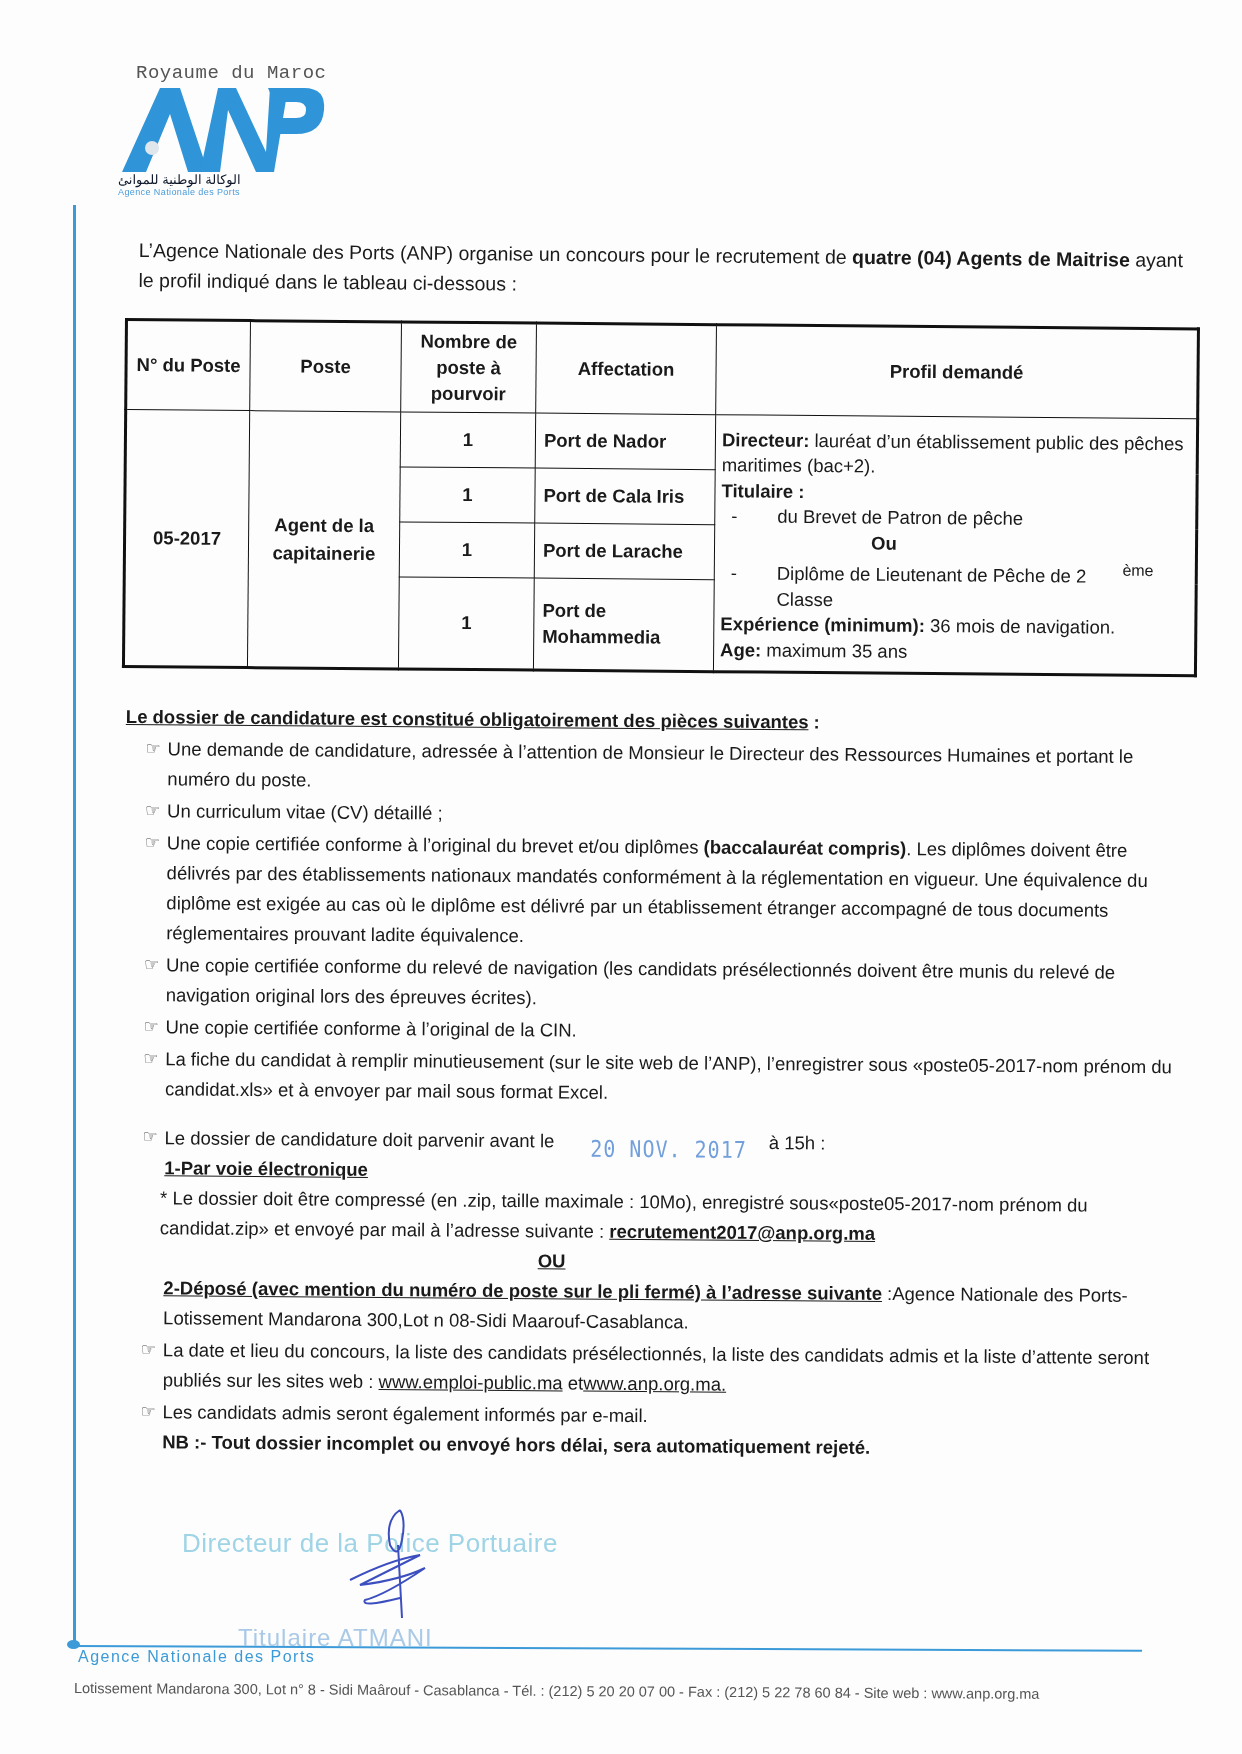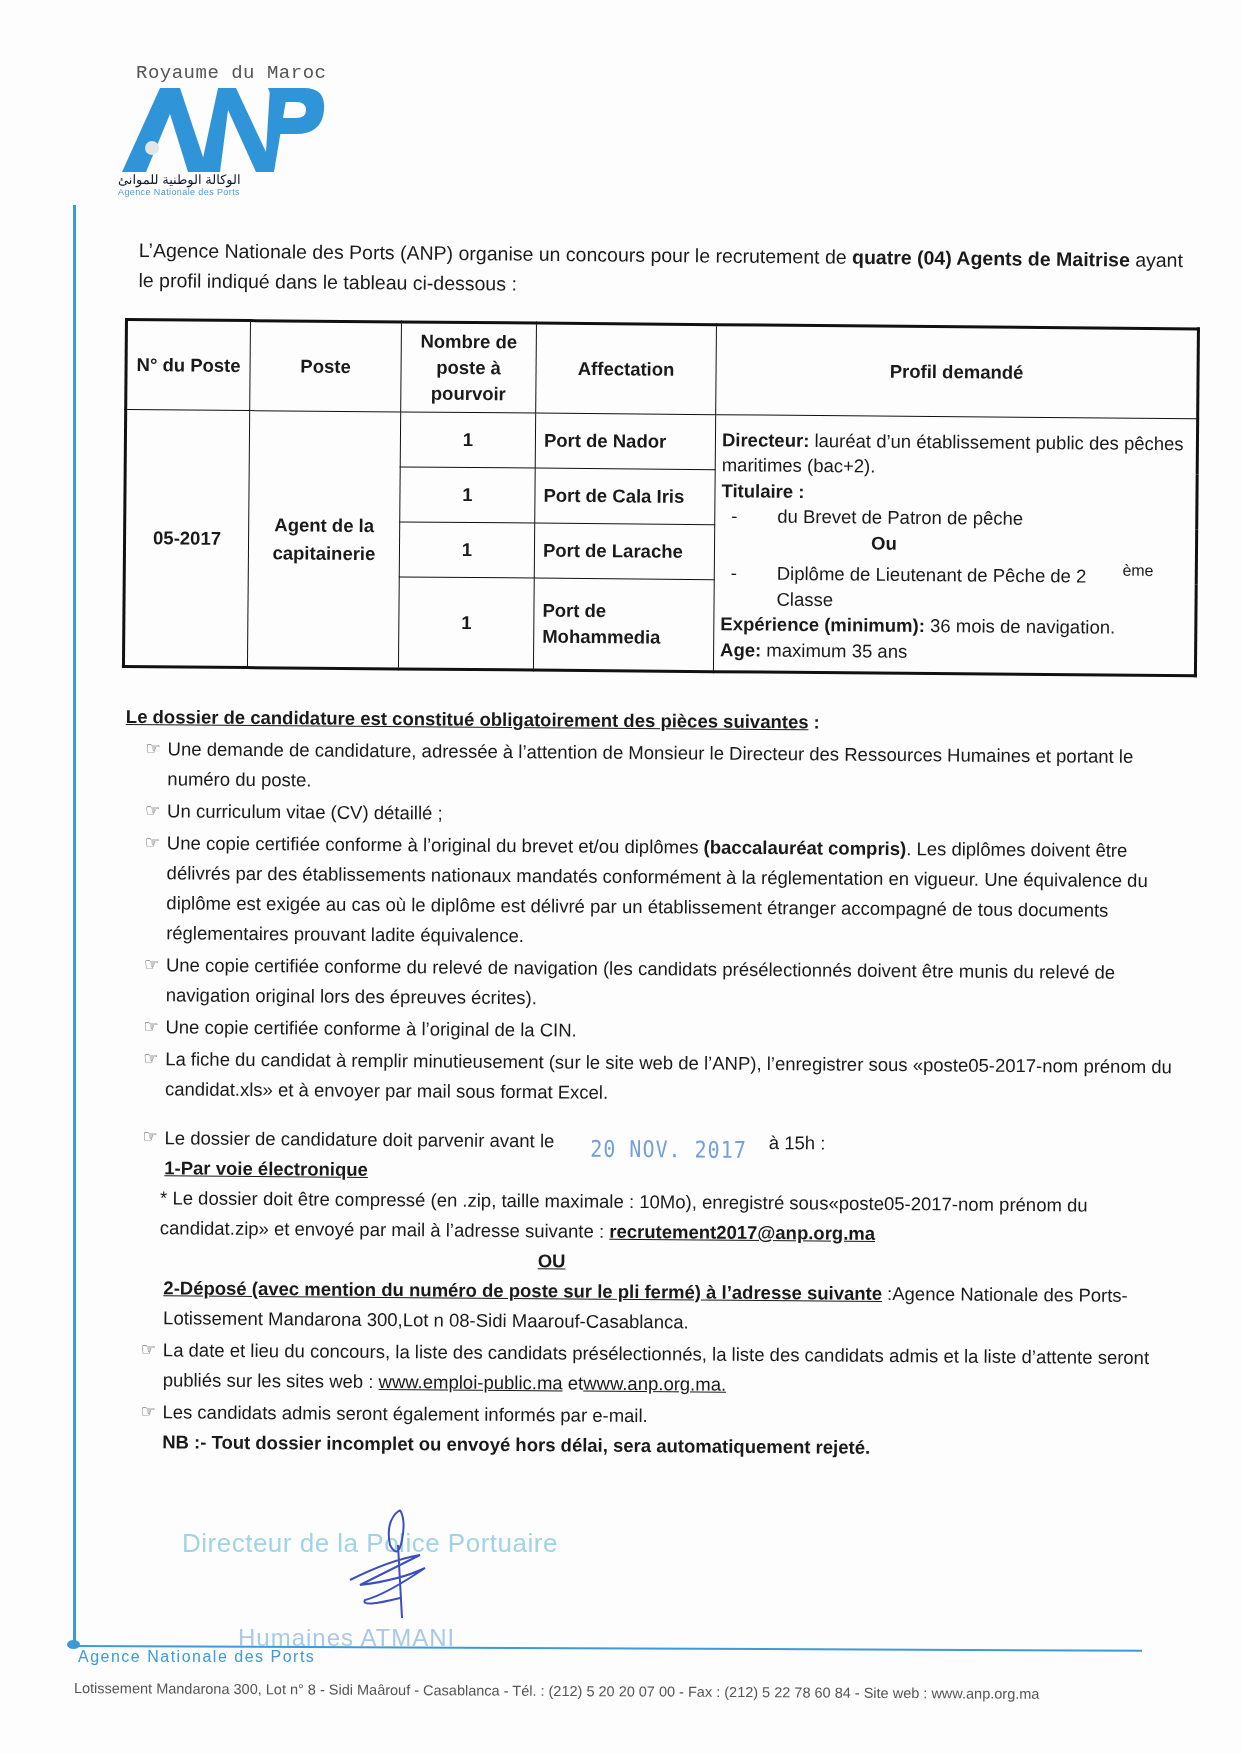--- a/index.html
+++ b/index.html
@@ -164,17 +164,17 @@
     <div class="bullet"><span class="icon">☞</span><span>Les candidats admis seront également informés par e-mail.</span></div>
     <div class="indent-block b">NB :- Tout dossier incomplet ou envoyé hors délai, sera automatiquement rejeté.</div>
   </div>
 
   <div class="sig-title">Directeur de la Police Portuaire</div>
   <div class="sig-scribble">
     <svg width="160" height="120" viewBox="0 0 160 120">
       <path d="M110 10 Q95 20 100 45 Q108 60 112 40 Q116 20 110 10 M60 80 Q100 60 130 55 Q90 75 70 85 Q110 80 135 68 Q95 95 75 100 Q70 108 110 98 M108 45 L112 118" fill="none" stroke="#3d4fbf" stroke-width="2"></path>
     </svg>
   </div>
-  <div class="sig-name">Humaines ATMANI</div>
+  <div class="sig-name">Titulaire ATMANI</div>
 
   <div class="footer-org">Agence Nationale des Ports</div>
   <div class="footer-addr">Lotissement Mandarona 300, Lot n° 8 - Sidi Maârouf - Casablanca - Tél. : (212) 5 20 20 07 00 - Fax : (212) 5 22 78 60 84 - Site web : www.anp.org.ma</div>
 </div>
 
 </body></html>

